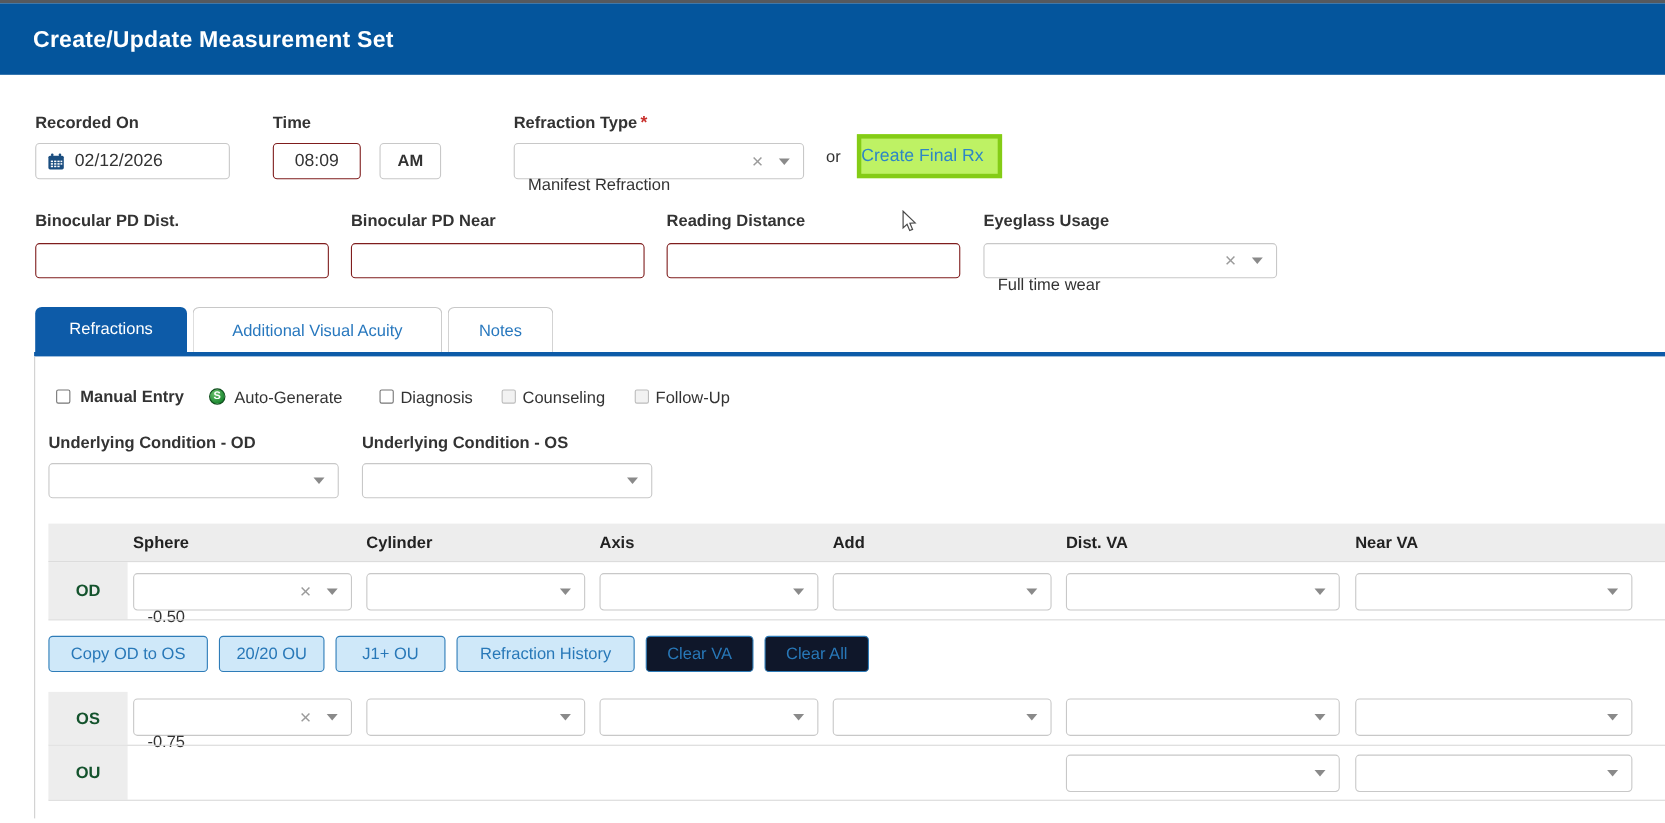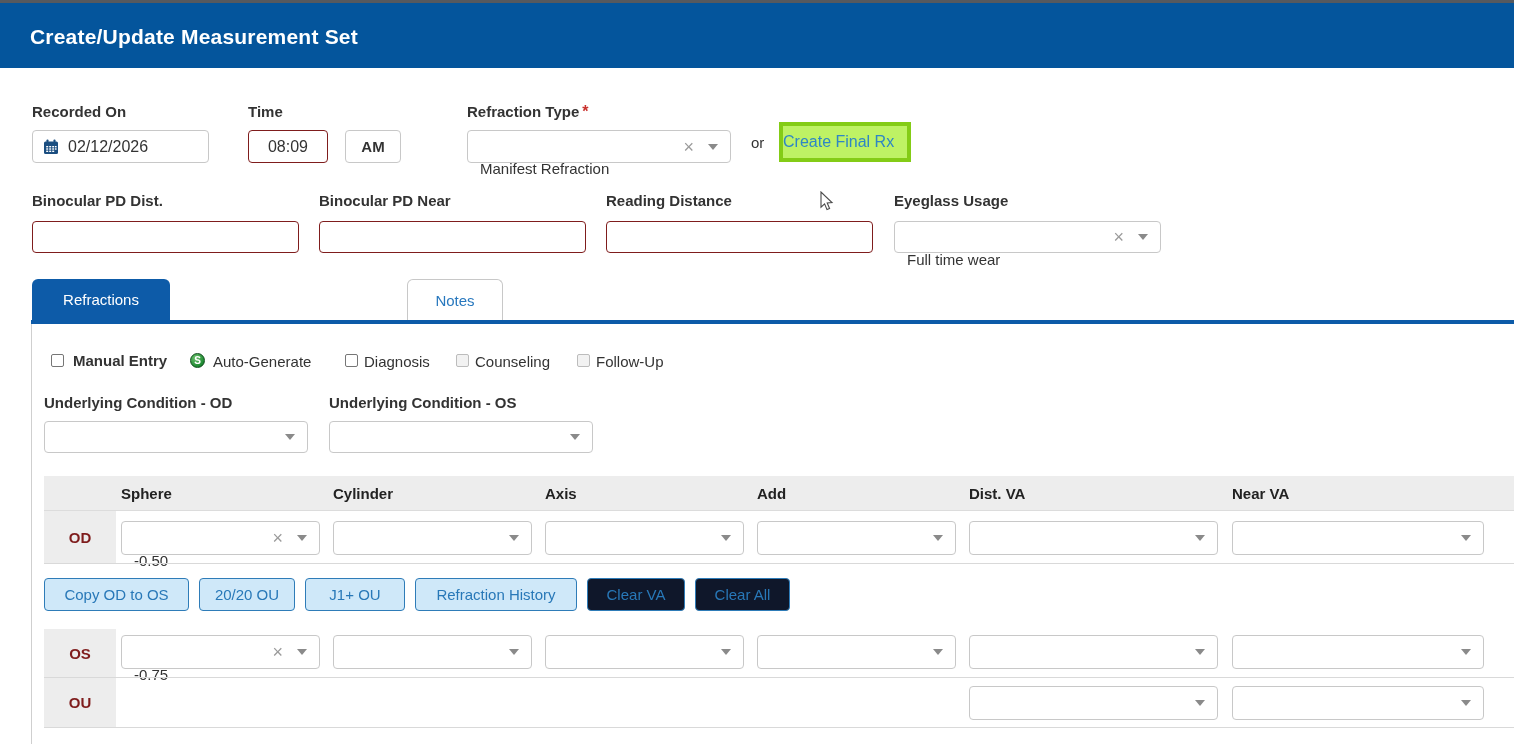--- a/index.html
+++ b/index.html
@@ -44,21 +44,21 @@
   .cb-label.strong { font-weight:700; }
   .gen-icon { width:15px; height:15px; border-radius:50%;
     background:radial-gradient(circle at 35% 30%, #6cc06c, #1e8b33 70%, #0f5c1f);
     border:1px solid #0e4d1b; color:#fff; font-size:10px; font-weight:700;
     display:flex; align-items:center; justify-content:center; line-height:1; }
 
   
   .thead-row { background:#ededed; border-bottom:1px solid #dcdcdc;padding-left:48px; }
   .th { font-size:15px; font-weight:700; color:#222; position:absolute; top:9px; }
   .rowlabel-cell { background:#ededed; display:flex; align-items:center; justify-content:center;
-    font-size:15px; font-weight:700; color:#7f1d1d; }
+    font-size:15px; font-weight:700; color:#14532d; }
   .sep { background:#d9d9d9; height:1px; }
 
   
   .abtn { height:33px; border:1px solid #2e7cb8; border-radius:4px; color:#2878b8; font-size:15px;
     display:flex; align-items:center; justify-content:center; cursor:pointer; white-space:nowrap; }
   .abtn.blue { background:#cfe8f9; }
   .abtn.white { background:#0f172a; }
 
   svg { display:block; }
 </style>
@@ -136,20 +136,23 @@
 
   <div class="abs" style="left:820px; top:191px;">
     <svg width="15" height="21" viewBox="0 0 15 21">
       <path d="M1 1 L1 16.2 L4.6 12.9 L7 18.6 L9.6 17.5 L7.2 11.9 L12 11.6 Z" fill="#ffffff" stroke="#4a4a4a" stroke-width="1.1"></path>
     </svg>
   </div>
 
   <div class="abs tab active" style="left:32px; top:279px; width:138px;">
     <span>Refractions</span>
   </div>
+  <div class="abs tab inactive" style="left:175px; top:279px; width:227px;">
+    <span>Additional Visual Acuity</span>
+  </div>
   <div class="abs tab inactive" style="left:407px; top:279px; width:96px;">
     <span>Notes</span>
   </div>
   <div class="abs tab-underline" style="left:31px; top:320px; width:1483px;"></div>
   <div class="abs panel-left-border" style="left:31px; top:324px; height:420px;"></div>
 
   <span class="abs cb" style="left:51px; top:354px;"></span>
   <span class="abs cb-label strong" style="left:73px; top:352px;">Manual Entry</span>
 
   <span class="abs gen-icon" style="left:190px; top:353px;">S</span>

